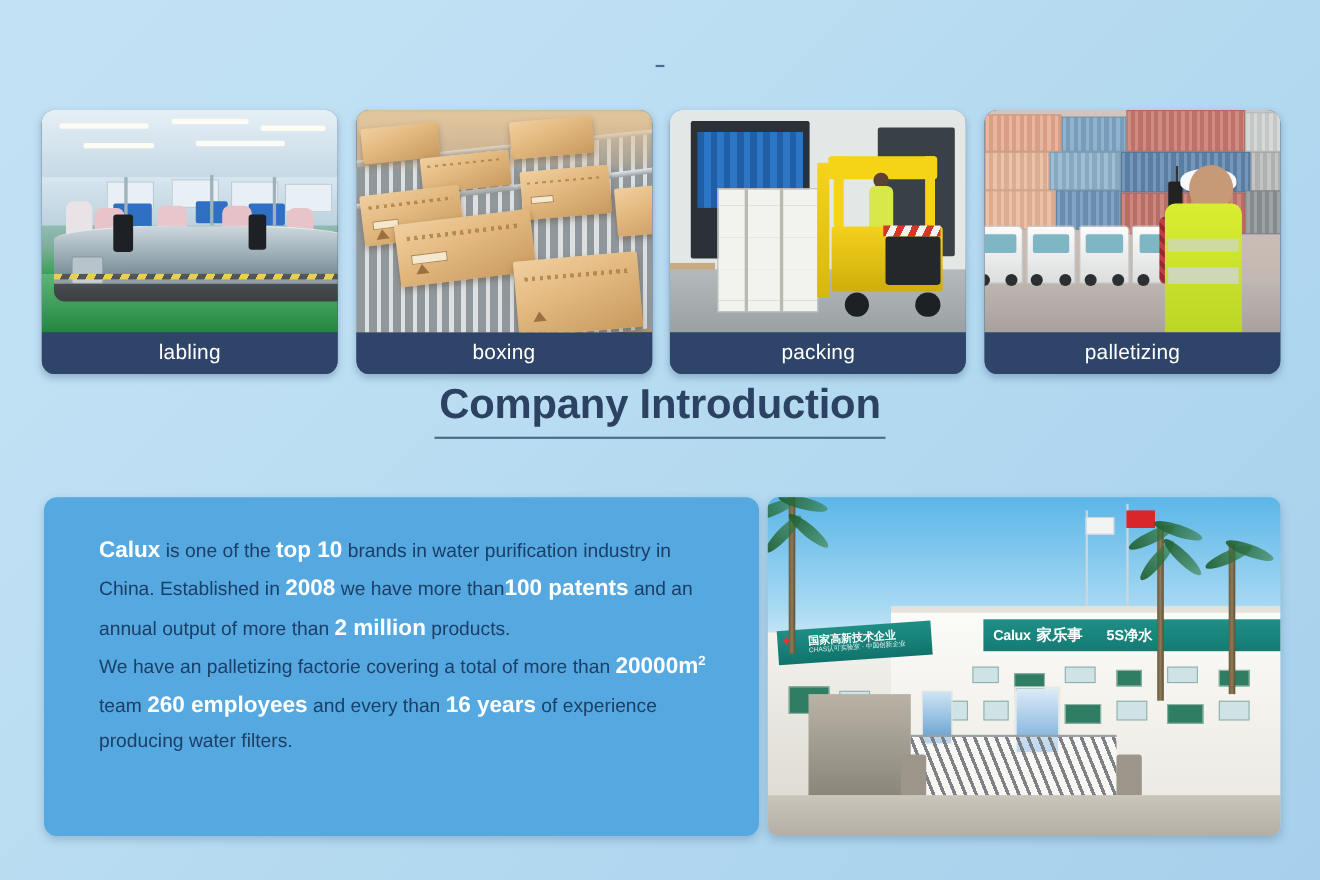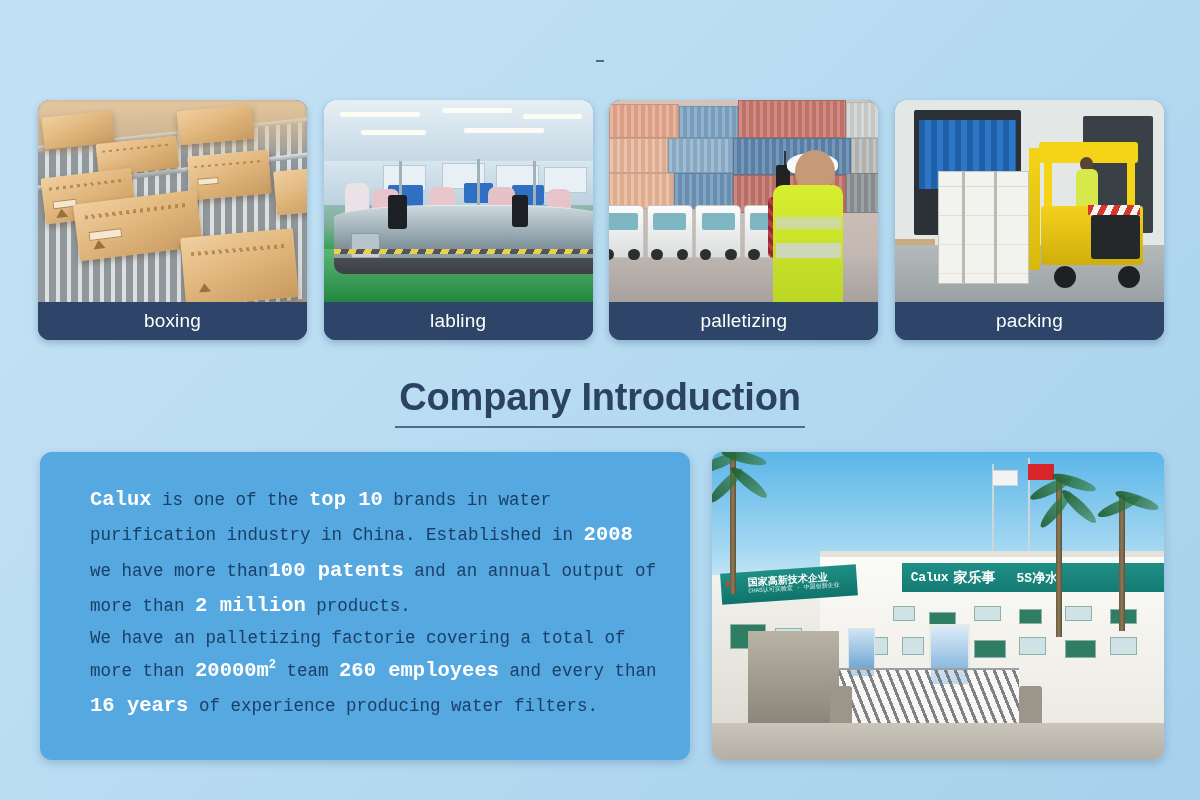--- a/index.html
+++ b/index.html
@@ -24,21 +24,21 @@
   }
   .heading-inner { display: inline-block; position: relative; padding-bottom: 12px; }
   .heading-rule {
     position: absolute;
     left: -4px; right: -4px; bottom: 0;
     height: 2px;
     background: #4f6a8e;
   }
 
   #heading-packaging { position: absolute; top: 30px; left: 0; right: 0; }
-  #heading-company  { position: absolute; top: 378px; left: 0; right: 0; }
+  #heading-company  { position: absolute; top: 349px; left: 0; right: 0; }
 
   
   .cards {
     position: absolute;
     top: 100px;
     left: 38px;
     width: 1126px;
     height: 240px;
     display: flex;
     justify-content: space-between;
@@ -193,22 +193,21 @@
     background:#333; }
 
   
   .intro-wrap {
     position: absolute;
     left: 40px;
     top: 452px;
     width: 1124px;
     height: 308px;
     display: flex;
-    gap: 22px;
-    font-family: Liberation Mono, monospace;
+    gap: 8px;
   }
   .intro-text {
     width: 650px;
     background: #55a8e0;
     border-radius: 12px;
     box-shadow: 0 3px 8px rgba(40,80,120,.25);
     padding: 30px 26px 20px 50px;
     color: #1b3f66;
     font-size: 17.5px;
     line-height: 1.72;
@@ -279,54 +278,20 @@
 
 <div class="section-heading" id="heading-packaging">
   <span class="heading-inner">
     <span class="heading-rule"></span>
   </span>
 </div>
 
 <div class="cards">
 
   <div class="card">
-    <div class="card-photo ph-box">
-      <div class="rollers"></div>
-      <div class="rail" style="left:-4%;right:-4%;top:34%;height:5px;transform:rotate(-7deg);"></div>
-      <div class="rail" style="left:-4%;right:-4%;top:16%;height:4px;transform:rotate(-6deg);"></div>
-      <div class="blurtop"></div>
-      <div class="bx" style="left:2%;top:7%;width:26%;height:16%;transform:rotate(-6deg);"></div>
-      <div class="bx" style="left:52%;top:4%;width:28%;height:17%;transform:rotate(-5deg);"></div>
-      <div class="bx" style="left:22%;top:20%;width:30%;height:16%;transform:rotate(-6deg);">
-          <span class="tape"></span>
-        </div>
-      <div class="bx" style="left:56%;top:26%;width:30%;height:22%;transform:rotate(-5deg);">
-          <span class="tape"></span>
-          <span class="lbl"></span>
-        </div>
-      <div class="bx" style="left:2%;top:36%;width:34%;height:23%;transform:rotate(-7deg);">
-          <span class="tape"></span>
-          <span class="lbl"></span>
-          <span class="arrow"></span>
-        </div>
-      <div class="bx" style="left:14%;top:48%;width:46%;height:28%;transform:rotate(-7deg);">
-          <span class="tape"></span>
-          <span class="lbl"></span>
-          <span class="arrow"></span>
-        </div>
-      <div class="bx" style="left:54%;top:66%;width:42%;height:34%;transform:rotate(-5deg);">
-          <span class="tape"></span>
-          <span class="arrow"></span>
-        </div>
-      <div class="bx" style="left:88%;top:34%;width:22%;height:22%;transform:rotate(-5deg);"></div>
-    </div>
-    <div class="card-caption">boxing</div>
-  </div>
-
-  <div class="card">
     <div class="card-photo ph-label">
       <div class="ceiling"></div>
       <div class="tube" style="left:6%;top:6%;width:30%;"></div>
       <div class="tube" style="left:44%;top:4%;width:26%;"></div>
       <div class="tube" style="left:74%;top:7%;width:22%;"></div>
       <div class="tube" style="left:14%;top:15%;width:24%;"></div>
       <div class="tube" style="left:52%;top:14%;width:30%;"></div>
       <div class="wallrow"></div>
       <div class="station" style="left:22%;top:32%;"></div>
       <div class="station" style="left:44%;top:31%;"></div>
@@ -348,88 +313,51 @@
       <div class="drum" style="left:70%;top:47%;width:6%;height:16%;"></div>
       <div class="panelbox" style="left:10%;top:66%;width:11%;height:12%;"></div>
       <div class="hazard"></div>
       <div class="conv-base"></div>
       <div class="floorglow"></div>
     </div>
     <div class="card-caption">labling</div>
   </div>
 
   <div class="card">
-    <div class="card-photo ph-pallet">
-      <div class="ct" style="left:0;top:2%;width:26%;height:17%;background:#e6a98e;">
-          <span class="ctstripes"></span>
-        </div>
-      <div class="ct" style="left:26%;top:3%;width:22%;height:16%;background:#7fa6c6;">
-          <span class="ctstripes"></span>
-        </div>
-      <div class="ct" style="left:48%;top:0;width:40%;height:19%;background:#c8796e;">
-          <span class="ctstripes"></span>
-        </div>
-      <div class="ct" style="left:88%;top:1%;width:14%;height:18%;background:#cfd3d2;">
-          <span class="ctstripes"></span>
-        </div>
-      <div class="ct" style="left:0;top:19%;width:22%;height:17%;background:#e8b89c;">
-          <span class="ctstripes"></span>
-        </div>
-      <div class="ct" style="left:22%;top:19%;width:24%;height:17%;background:#8fb2cc;">
-          <span class="ctstripes"></span>
-        </div>
-      <div class="ct" style="left:46%;top:19%;width:44%;height:18%;background:#5f86ad;">
-          <span class="ctstripes"></span>
-        </div>
-      <div class="ct" style="left:90%;top:19%;width:12%;height:18%;background:#b9bcbb;">
-          <span class="ctstripes"></span>
-        </div>
-      <div class="ct" style="left:0;top:36%;width:24%;height:18%;background:#eab79a;">
-          <span class="ctstripes"></span>
-        </div>
-      <div class="ct" style="left:24%;top:36%;width:22%;height:18%;background:#6f96ba;">
-          <span class="ctstripes"></span>
-        </div>
-      <div class="ct" style="left:46%;top:37%;width:42%;height:19%;background:#c4746b;">
-          <span class="ctstripes"></span>
-        </div>
-      <div class="ct" style="left:88%;top:36%;width:14%;height:20%;background:#8d9396;">
-          <span class="ctstripes"></span>
-        </div>
-      <div class="ground"></div>
-      <div class="truck" style="left:-4%;">
-          <span class="win"></span>
-          <span class="tw" style="left:8%;"></span>
-          <span class="tw" style="right:8%;"></span>
-        </div>
-      <div class="truck" style="left:14%;">
-          <span class="win"></span>
-          <span class="tw" style="left:8%;"></span>
-          <span class="tw" style="right:8%;"></span>
-        </div>
-      <div class="truck" style="left:32%;">
-          <span class="win"></span>
-          <span class="tw" style="left:8%;"></span>
-          <span class="tw" style="right:8%;"></span>
-        </div>
-      <div class="truck" style="left:50%;">
-          <span class="win"></span>
-          <span class="tw" style="left:8%;"></span>
-          <span class="tw" style="right:8%;"></span>
-        </div>
-      <div class="radio-ant"></div>
-      <div class="radio"></div>
-      <div class="worker-arm"></div>
-      <div class="helmet"></div>
-      <div class="worker-head"></div>
-      <div class="worker-body"></div>
-      <div class="worker-refl"></div>
-      <div class="worker-refl2"></div>
-    </div>
-    <div class="card-caption">palletizing</div>
+    <div class="card-photo ph-box">
+      <div class="rollers"></div>
+      <div class="rail" style="left:-4%;right:-4%;top:34%;height:5px;transform:rotate(-7deg);"></div>
+      <div class="rail" style="left:-4%;right:-4%;top:16%;height:4px;transform:rotate(-6deg);"></div>
+      <div class="blurtop"></div>
+      <div class="bx" style="left:2%;top:7%;width:26%;height:16%;transform:rotate(-6deg);"></div>
+      <div class="bx" style="left:52%;top:4%;width:28%;height:17%;transform:rotate(-5deg);"></div>
+      <div class="bx" style="left:22%;top:20%;width:30%;height:16%;transform:rotate(-6deg);">
+          <span class="tape"></span>
+        </div>
+      <div class="bx" style="left:56%;top:26%;width:30%;height:22%;transform:rotate(-5deg);">
+          <span class="tape"></span>
+          <span class="lbl"></span>
+        </div>
+      <div class="bx" style="left:2%;top:36%;width:34%;height:23%;transform:rotate(-7deg);">
+          <span class="tape"></span>
+          <span class="lbl"></span>
+          <span class="arrow"></span>
+        </div>
+      <div class="bx" style="left:14%;top:48%;width:46%;height:28%;transform:rotate(-7deg);">
+          <span class="tape"></span>
+          <span class="lbl"></span>
+          <span class="arrow"></span>
+        </div>
+      <div class="bx" style="left:54%;top:66%;width:42%;height:34%;transform:rotate(-5deg);">
+          <span class="tape"></span>
+          <span class="arrow"></span>
+        </div>
+      <div class="bx" style="left:88%;top:34%;width:22%;height:22%;transform:rotate(-5deg);"></div>
+    </div>
+    <div class="card-caption">boxing</div>
   </div>
 
   <div class="card">
     <div class="card-photo ph-pack">
       <div class="wall"></div>
       <div class="doorframe"></div>
       <div class="curtain"></div>
       <div class="dark2"></div>
       <div class="table"></div>
       <div class="floor"></div>
@@ -447,20 +375,91 @@
         <div class="driver-leg"></div>
         <div class="body"></div>
         <div class="stripe"></div>
         <div class="cbody"></div>
         <div class="wheel" style="left:26%;"></div>
         <div class="wheel" style="right:4%;"></div>
       </div>
     </div>
     <div class="card-caption">packing</div>
   </div>
+
+  <div class="card">
+    <div class="card-photo ph-pallet">
+      <div class="ct" style="left:0;top:2%;width:26%;height:17%;background:#e6a98e;">
+          <span class="ctstripes"></span>
+        </div>
+      <div class="ct" style="left:26%;top:3%;width:22%;height:16%;background:#7fa6c6;">
+          <span class="ctstripes"></span>
+        </div>
+      <div class="ct" style="left:48%;top:0;width:40%;height:19%;background:#c8796e;">
+          <span class="ctstripes"></span>
+        </div>
+      <div class="ct" style="left:88%;top:1%;width:14%;height:18%;background:#cfd3d2;">
+          <span class="ctstripes"></span>
+        </div>
+      <div class="ct" style="left:0;top:19%;width:22%;height:17%;background:#e8b89c;">
+          <span class="ctstripes"></span>
+        </div>
+      <div class="ct" style="left:22%;top:19%;width:24%;height:17%;background:#8fb2cc;">
+          <span class="ctstripes"></span>
+        </div>
+      <div class="ct" style="left:46%;top:19%;width:44%;height:18%;background:#5f86ad;">
+          <span class="ctstripes"></span>
+        </div>
+      <div class="ct" style="left:90%;top:19%;width:12%;height:18%;background:#b9bcbb;">
+          <span class="ctstripes"></span>
+        </div>
+      <div class="ct" style="left:0;top:36%;width:24%;height:18%;background:#eab79a;">
+          <span class="ctstripes"></span>
+        </div>
+      <div class="ct" style="left:24%;top:36%;width:22%;height:18%;background:#6f96ba;">
+          <span class="ctstripes"></span>
+        </div>
+      <div class="ct" style="left:46%;top:37%;width:42%;height:19%;background:#c4746b;">
+          <span class="ctstripes"></span>
+        </div>
+      <div class="ct" style="left:88%;top:36%;width:14%;height:20%;background:#8d9396;">
+          <span class="ctstripes"></span>
+        </div>
+      <div class="ground"></div>
+      <div class="truck" style="left:-4%;">
+          <span class="win"></span>
+          <span class="tw" style="left:8%;"></span>
+          <span class="tw" style="right:8%;"></span>
+        </div>
+      <div class="truck" style="left:14%;">
+          <span class="win"></span>
+          <span class="tw" style="left:8%;"></span>
+          <span class="tw" style="right:8%;"></span>
+        </div>
+      <div class="truck" style="left:32%;">
+          <span class="win"></span>
+          <span class="tw" style="left:8%;"></span>
+          <span class="tw" style="right:8%;"></span>
+        </div>
+      <div class="truck" style="left:50%;">
+          <span class="win"></span>
+          <span class="tw" style="left:8%;"></span>
+          <span class="tw" style="right:8%;"></span>
+        </div>
+      <div class="radio-ant"></div>
+      <div class="radio"></div>
+      <div class="worker-arm"></div>
+      <div class="helmet"></div>
+      <div class="worker-head"></div>
+      <div class="worker-body"></div>
+      <div class="worker-refl"></div>
+      <div class="worker-refl2"></div>
+    </div>
+    <div class="card-caption">palletizing</div>
+  </div>
 </div>
 
 <div class="section-heading" id="heading-company">
   <span class="heading-inner">
     <span>Company Introduction</span>
     <span class="heading-rule"></span>
   </span>
 </div>
 
 <div class="intro-wrap">

